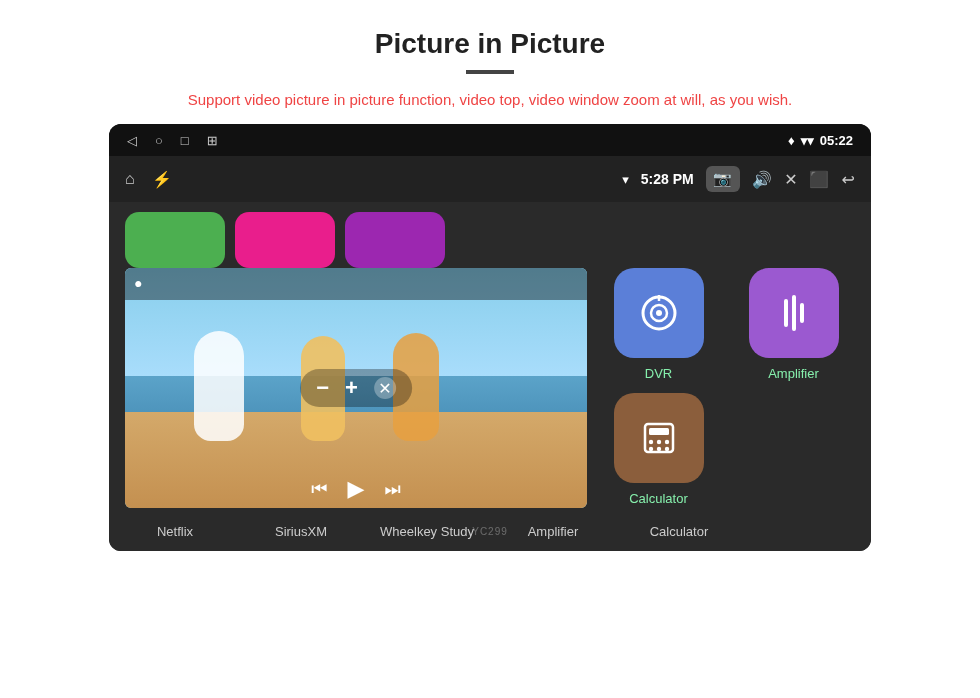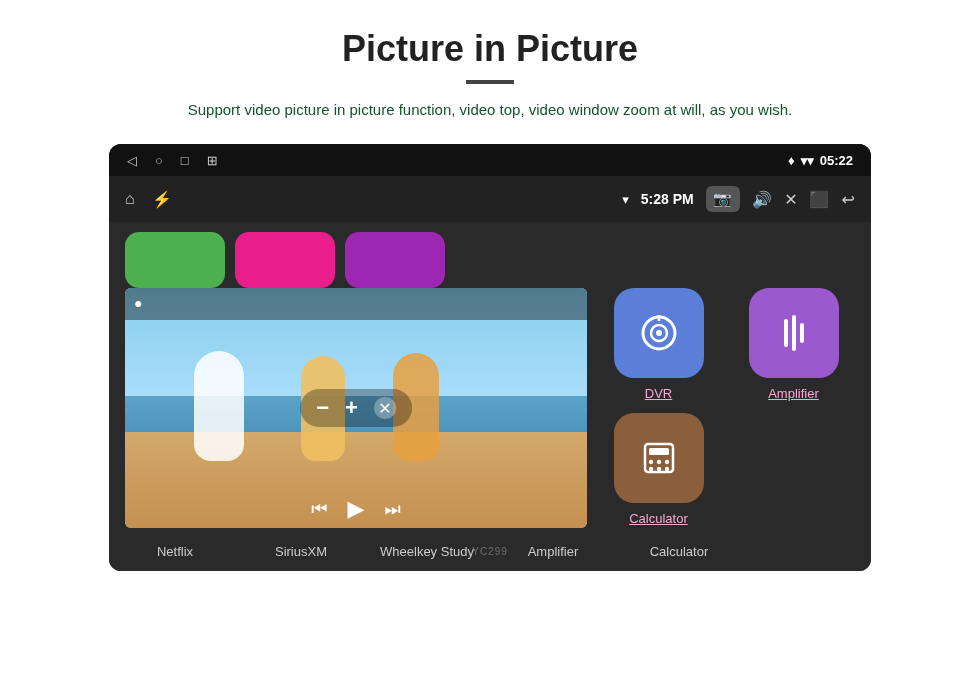--- a/index.html
+++ b/index.html
@@ -13,41 +13,41 @@
 
     .page-wrapper {
       width: 980px;
       padding: 28px 40px 0;
       display: flex;
       flex-direction: column;
       align-items: center;
     }
 
     .page-title {
-      font-size: 36px;
+      font-size: 28px;
       font-weight: 900;
       color: #222;
       text-align: center;
       margin-bottom: 10px;
     }
 
     .title-divider {
       width: 48px;
       height: 4px;
       background: #444;
       margin: 0 auto 14px;
     }
 
     .page-subtitle {
       font-size: 15px;
-      color: #14532d;
+      color: #ef4444;
       text-align: center;
       max-width: 760px;
       line-height: 1.6;
-      margin-bottom: 22px;
+      margin-bottom: 12px;
     }
 
     
     .device-frame {
       width: 762px;
       background: #1a1a1a;
       border-radius: 12px;
       overflow: hidden;
       position: relative;
     }
@@ -312,23 +312,22 @@
       color: #fff;
     }
 
     .app-icon-dvr { background: #5B7FD8; }
     .app-icon-avin { background: #4BC4C4; }
     .app-icon-amplifier { background: #9B59D0; }
     .app-icon-calculator { background: #8B5E3C; }
 
     .app-icon-label {
       font-size: 13px;
-      color: #f9a8d4;
+      color: #86efac;
       text-align: center;
-      text-decoration: underline;
     }
 
     
     .app-labels-bottom {
       display: flex;
       padding: 6px 16px 12px;
       gap: 26px;
     }
 
     .bottom-app-item {

